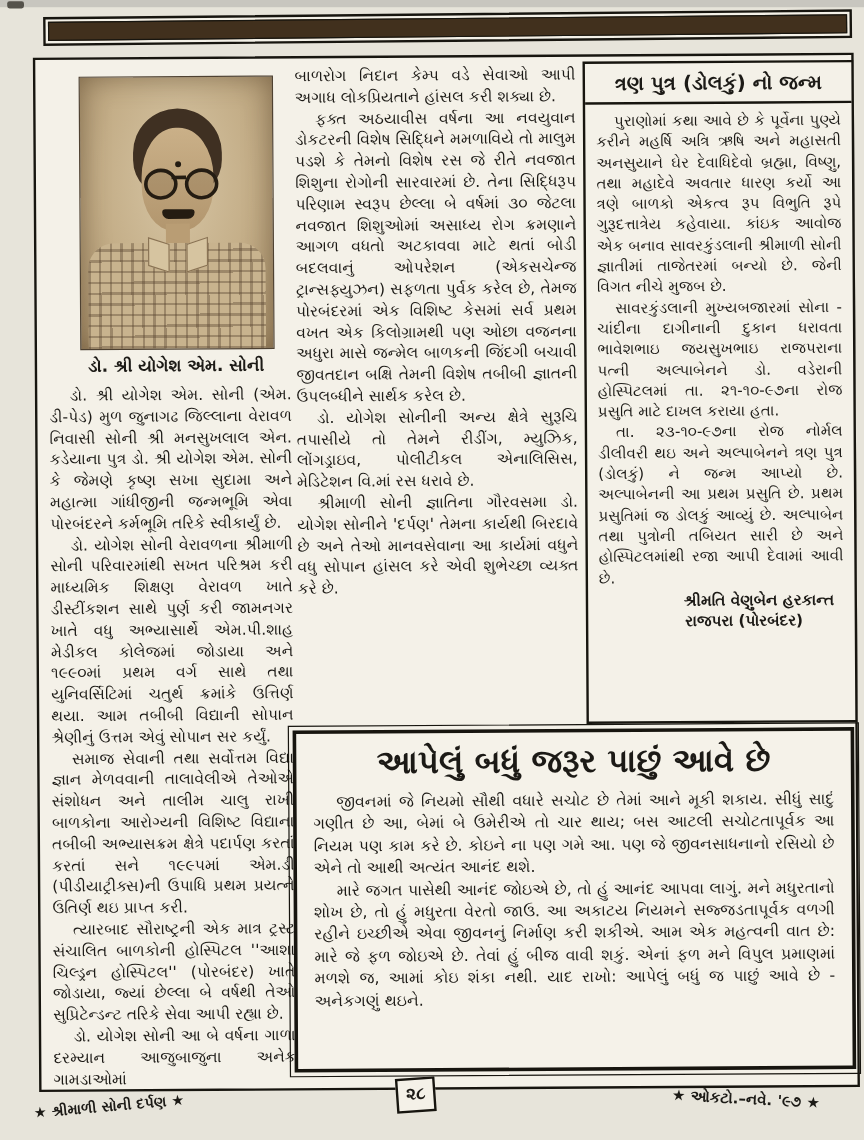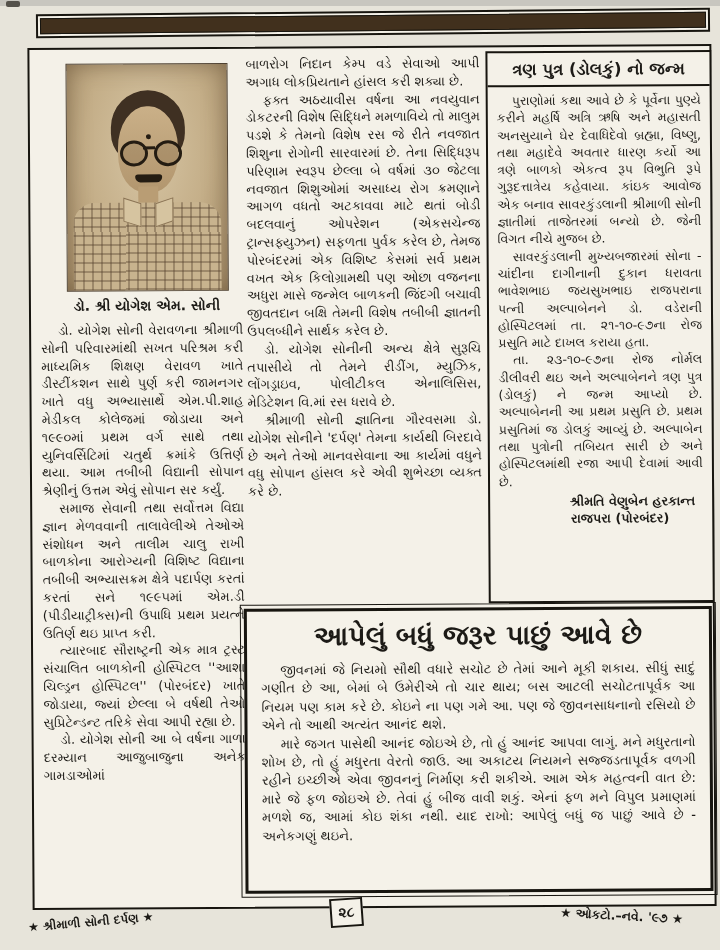--- a/index.html
+++ b/index.html
@@ -126,20 +126,21 @@
       <div class="mustache"></div>
       <div class="neck"></div>
       <div class="shirt"></div>
       <div class="collar-l"></div>
       <div class="collar-r"></div>
     </div>
 
     <div class="caption">ડો. શ્રી યોગેશ એમ. સોની</div>
 
     <div class="col col-left">
+      <p>ડો. શ્રી યોગેશ એમ. સોની (એમ. ડી-પેડ) મુળ જુનાગઢ જિલ્લાના વેરાવળ નિવાસી સોની શ્રી મનસુખલાલ એન. કડેયાના પુત્ર ડો. શ્રી યોગેશ એમ. સોની કે જેમણે કૃષ્ણ સખા સુદામા અને મહાત્મા ગાંધીજીની જન્મભૂમિ એવા પોરબંદરને કર્મભૂમિ તરિકે સ્વીકાર્યું છે.</p>
       <p>ડો. યોગેશ સોની વેરાવળના શ્રીમાળી સોની પરિવારમાંથી સખત પરિશ્રમ કરી માધ્યમિક શિક્ષણ વેરાવળ ખાતે ડીસ્ટીંકશન સાથે પુર્ણ કરી જામનગર ખાતે વધુ અભ્યાસાર્થે એમ.પી.શાહ મેડીકલ કોલેજમાં જોડાયા અને ૧૯૯૦માં પ્રથમ વર્ગ સાથે તથા યુનિવર્સિટિમાં ચતુર્થ ક્રમાંકે ઉત્તિર્ણ થયા. આમ તબીબી વિદ્યાની સોપાન શ્રેણીનું ઉત્તમ એવું સોપાન સર કર્યું.</p>
       <p>સમાજ સેવાની તથા સર્વોત્તમ વિદ્યા જ્ઞાન મેળવવાની તાલાવેલીએ તેઓએ સંશોધન અને તાલીમ ચાલુ રાખી બાળકોના આરોગ્યની વિશિષ્ટ વિદ્યાના તબીબી અભ્યાસક્રમ ક્ષેત્રે પદાર્પણ કરતાં કરતાં સને ૧૯૯૫માં એમ.ડી (પીડીયાટ્રીક્સ)ની ઉપાધિ પ્રથમ પ્રયત્ને ઉતિર્ણ થઇ પ્રાપ્ત કરી.</p>
       <p>ત્યારબાદ સૌરાષ્ટ્રની એક માત્ર ટ્રસ્ટ સંચાલિત બાળકોની હોસ્પિટલ ''આશા ચિલ્ડ્રન હોસ્પિટલ'' (પોરબંદર) ખાતે જોડાયા, જ્યાં છેલ્લા બે વર્ષથી તેઓ સુપ્રિટેન્ડન્ટ તરિકે સેવા આપી રહ્યા છે.</p>
       <p>ડો. યોગેશ સોની આ બે વર્ષના ગાળા દરમ્યાન આજુબાજુના અનેક ગામડાઓમાં</p>
     </div>
 
     <div class="col col-mid">
       <p class="noindent">બાળરોગ નિદાન કેમ્પ વડે સેવાઓ આપી અગાધ લોકપ્રિયતાને હાંસલ કરી શક્યા છે.</p>
       <p>ફક્ત અઠયાવીસ વર્ષના આ નવયુવાન ડોકટરની વિશેષ સિદ્ધિને મમળાવિયે તો માલુમ પડશે કે તેમનો વિશેષ રસ જે રીતે નવજાત શિશુના રોગોની સારવારમાં છે. તેના સિદ્ધિરૂપ પરિણામ સ્વરૂપ છેલ્લા બે વર્ષમાં ૩૦ જેટલા નવજાત શિશુઓમાં અસાધ્ય રોગ ક્રમણાને આગળ વધતો અટકાવવા માટે થતાં બોડી બદલવાનું ઓપરેશન (એકસચેન્જ ટ્રાન્સફ્યુઝન) સફળતા પુર્વક કરેલ છે, તેમજ પોરબંદરમાં એક વિશિષ્ટ કેસમાં સર્વ પ્રથમ વખત એક કિલોગ્રામથી પણ ઓછા વજનના અધુરા માસે જન્મેલ બાળકની જિંદગી બચાવી જીવતદાન બક્ષિ તેમની વિશેષ તબીબી જ્ઞાતની ઉપલબ્ધીને સાર્થક કરેલ છે.</p>
       <p>ડો. યોગેશ સોનીની અન્ય ક્ષેત્રે સુરૂચિ તપાસીયે તો તેમને રીડીંગ, મ્યુઝિક, લોંગડ્રાઇવ, પોલીટીકલ એનાલિસિસ, મેડિટેશન વિ.માં રસ ધરાવે છે.</p>

